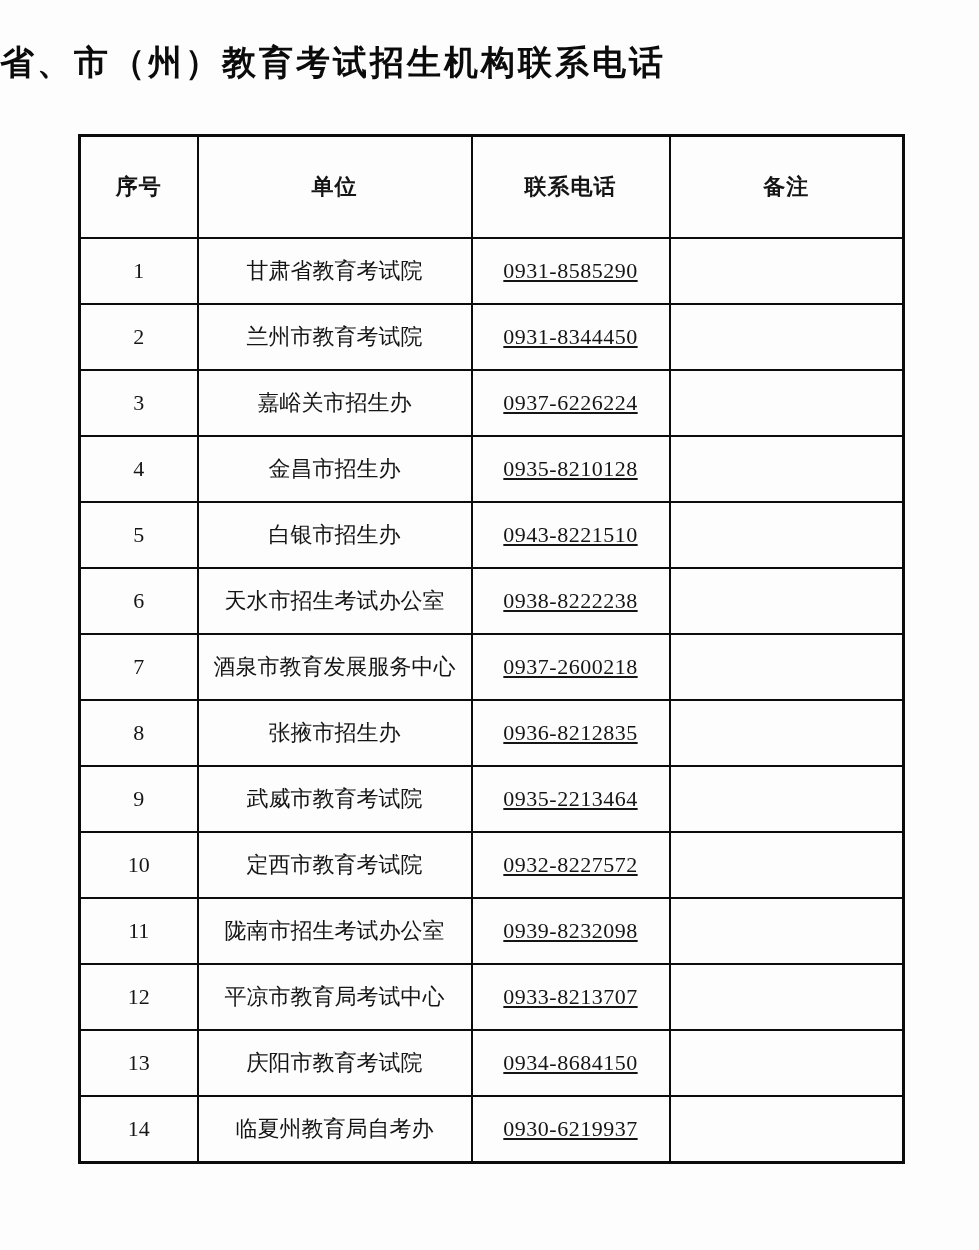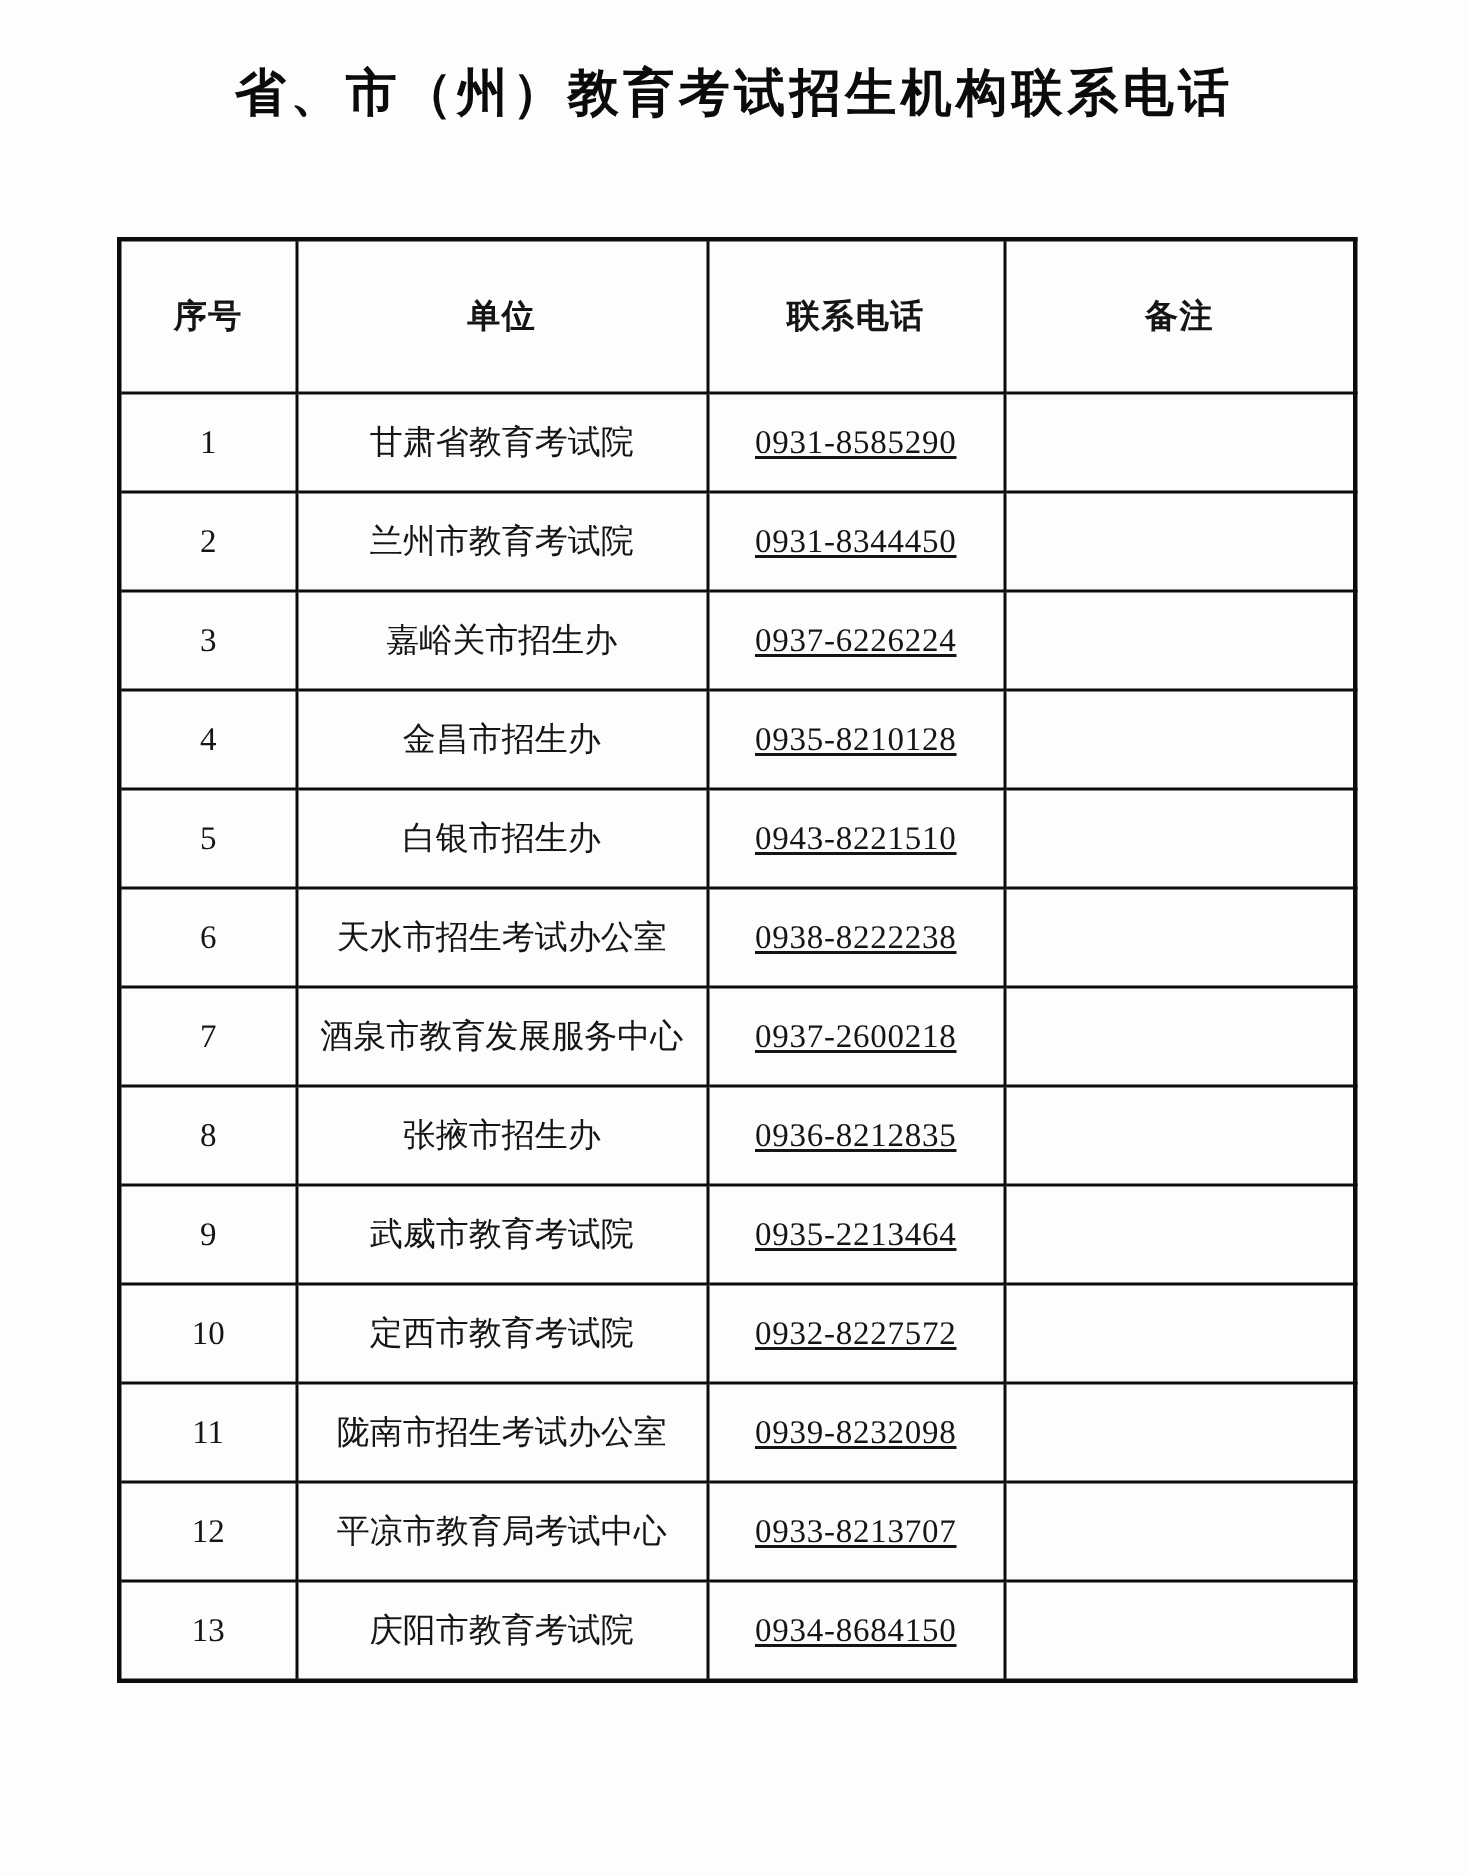--- a/index.html
+++ b/index.html
@@ -9,30 +9,30 @@
   }
   body {
     width: 979px;
     height: 1250px;
     font-family: "Liberation Serif", "DejaVu Serif", serif;
     color: #111;
     overflow: hidden;
   }
   .doc-title {
     padding-top: 40px;
-    text-align: center;
+    text-align: left;
     font-size: 34px;
     font-weight: bold;
     letter-spacing: 3px;
     line-height: 46px;
     color: #0b0b0b;
   }
   table.contact-table {
     border-collapse: collapse;
-    margin: 72px 0 0 78px;
+    margin: 48px 0 0 78px;
     width: 824px;
     table-layout: fixed;
     background: #fdfdfd;
   }
   table.contact-table col.c-no    { width: 118px; }
   table.contact-table col.c-unit  { width: 274px; }
   table.contact-table col.c-phone { width: 198px; }
   table.contact-table col.c-note  { width: 234px; }
   table.contact-table th,
   table.contact-table td {
@@ -149,14 +149,20 @@
       <td class="cell-unit">平凉市教育局考试中心</td>
       <td class="cell-phone">0933-8213707</td>
       <td class="cell-remark"></td>
     </tr>
     <tr>
       <td class="cell-no">13</td>
       <td class="cell-unit">庆阳市教育考试院</td>
       <td class="cell-phone">0934-8684150</td>
       <td class="cell-remark"></td>
     </tr>
+    <tr>
+      <td class="cell-no">14</td>
+      <td class="cell-unit">临夏州教育局自考办</td>
+      <td class="cell-phone">0930-6219937</td>
+      <td class="cell-remark"></td>
+    </tr>
   </tbody>
 </table>
 
 </body></html>

